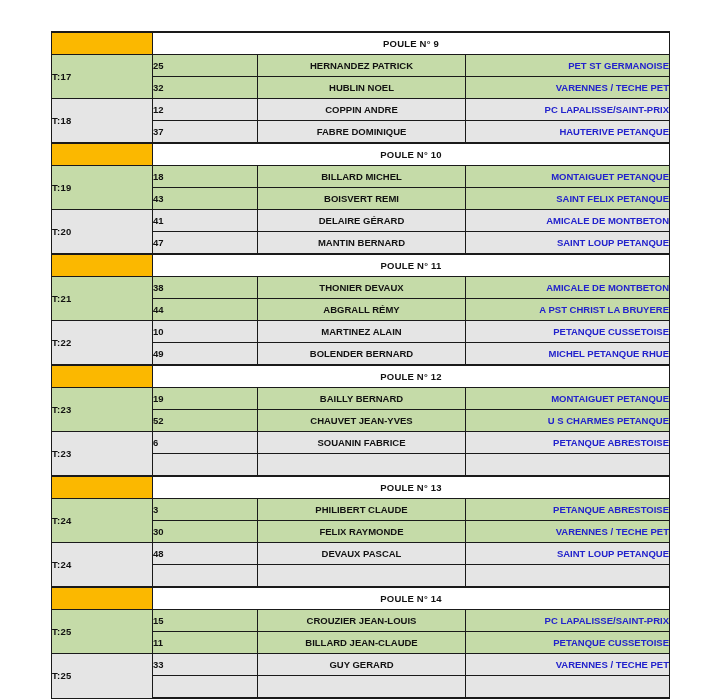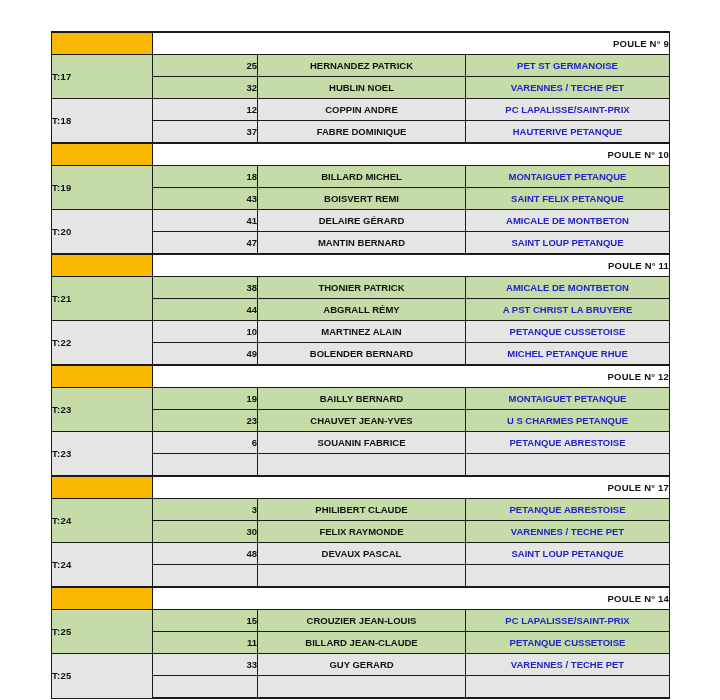--- a/index.html
+++ b/index.html
@@ -39,45 +39,45 @@
   col.c-name  { width: 208px; }
   col.c-club  { width: 204px; }
 
   td.orange {
     background: #fbb800;
     border-right-width: 2px;
   }
   td.poule-head {
     background: #ffffff;
     color: #111111;
-    text-align: right;
+    text-align: center;
     letter-spacing: 0.2px;
   }
   tr.sep-top td { border-top-width: 2px; }
   tr.sep-bot td { border-bottom-width: 2px; }
 
   td.time {
     text-align: left;
     color: #111111;
     border-right-width: 2px;
     letter-spacing: 0.3px;
   }
   td.num {
-    text-align: right;
+    text-align: left;
     color: #111111;
     border-right-width: 2px;
   }
   td.name {
     text-align: center;
     color: #111111;
     padding-left: 4px;
     border-right-width: 2px;
   }
   td.club {
-    text-align: center;
+    text-align: right;
     color: #2222cc;
     padding-left: 4px;
   }
   .green { background: #c5dba8; }
   .blue  { background: #e5e5e5; }
 </style>
 </head>
 <body>
 
 <div id="sheet">
@@ -141,21 +141,21 @@
           <td class="name blue">MANTIN BERNARD</td>
           <td class="club blue">SAINT LOUP PETANQUE</td>
         </tr>
         <tr class="sep-top">
           <td class="orange"></td>
           <td class="poule-head" colspan="3">POULE N° 11</td>
         </tr>
         <tr>
           <td class="time green" rowspan="2">T:21</td>
           <td class="num green">38</td>
-          <td class="name green">THONIER PATRICK</td>
+          <td class="name green">THONIER DEVAUX</td>
           <td class="club green">AMICALE DE MONTBETON</td>
         </tr>
         <tr>
           <td class="num green">44</td>
           <td class="name green">ABGRALL RÉMY</td>
           <td class="club green">A PST CHRIST LA BRUYERE</td>
         </tr>
         <tr>
           <td class="time blue" rowspan="2">T:22</td>
           <td class="num blue">10</td>
@@ -171,38 +171,38 @@
           <td class="orange"></td>
           <td class="poule-head" colspan="3">POULE N° 12</td>
         </tr>
         <tr>
           <td class="time green" rowspan="2">T:23</td>
           <td class="num green">19</td>
           <td class="name green">BAILLY BERNARD</td>
           <td class="club green">MONTAIGUET PETANQUE</td>
         </tr>
         <tr>
-          <td class="num green">23</td>
+          <td class="num green">52</td>
           <td class="name green">CHAUVET JEAN-YVES</td>
           <td class="club green">U S CHARMES PETANQUE</td>
         </tr>
         <tr>
           <td class="time blue" rowspan="2">T:23</td>
           <td class="num blue">6</td>
           <td class="name blue">SOUANIN FABRICE</td>
           <td class="club blue">PETANQUE ABRESTOISE</td>
         </tr>
         <tr class="sep-bot">
           <td class="num blue"></td>
           <td class="name blue"></td>
           <td class="club blue"></td>
         </tr>
         <tr class="sep-top">
           <td class="orange"></td>
-          <td class="poule-head" colspan="3">POULE N° 17</td>
+          <td class="poule-head" colspan="3">POULE N° 13</td>
         </tr>
         <tr>
           <td class="time green" rowspan="2">T:24</td>
           <td class="num green">3</td>
           <td class="name green">PHILIBERT CLAUDE</td>
           <td class="club green">PETANQUE ABRESTOISE</td>
         </tr>
         <tr>
           <td class="num green">30</td>
           <td class="name green">FELIX RAYMONDE</td>

